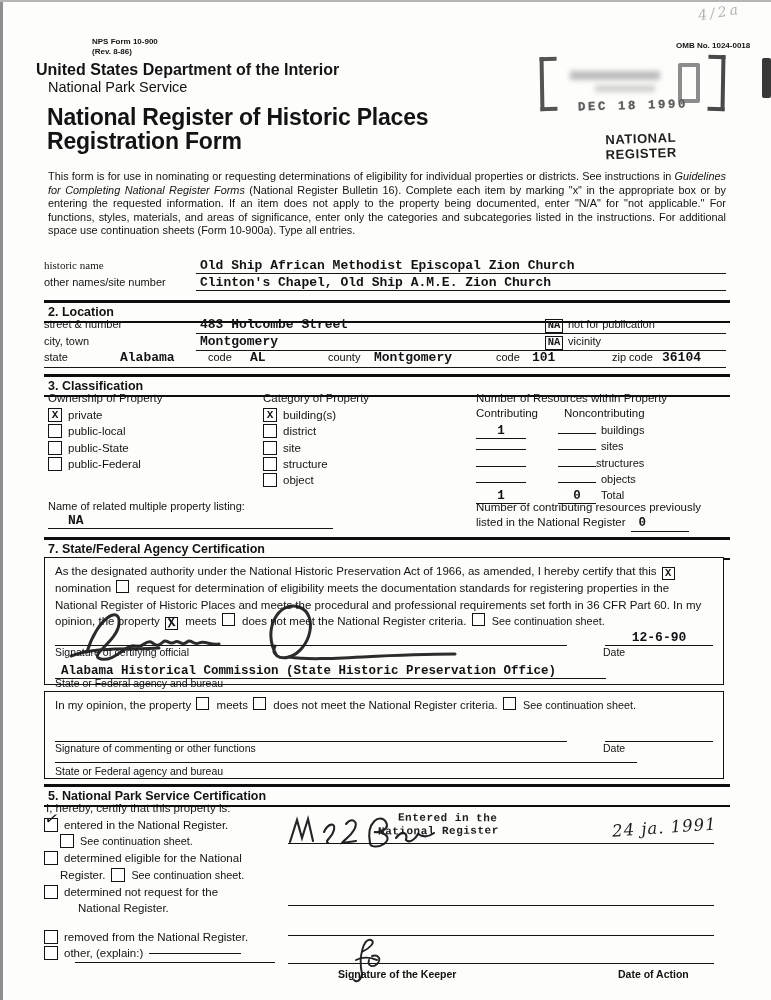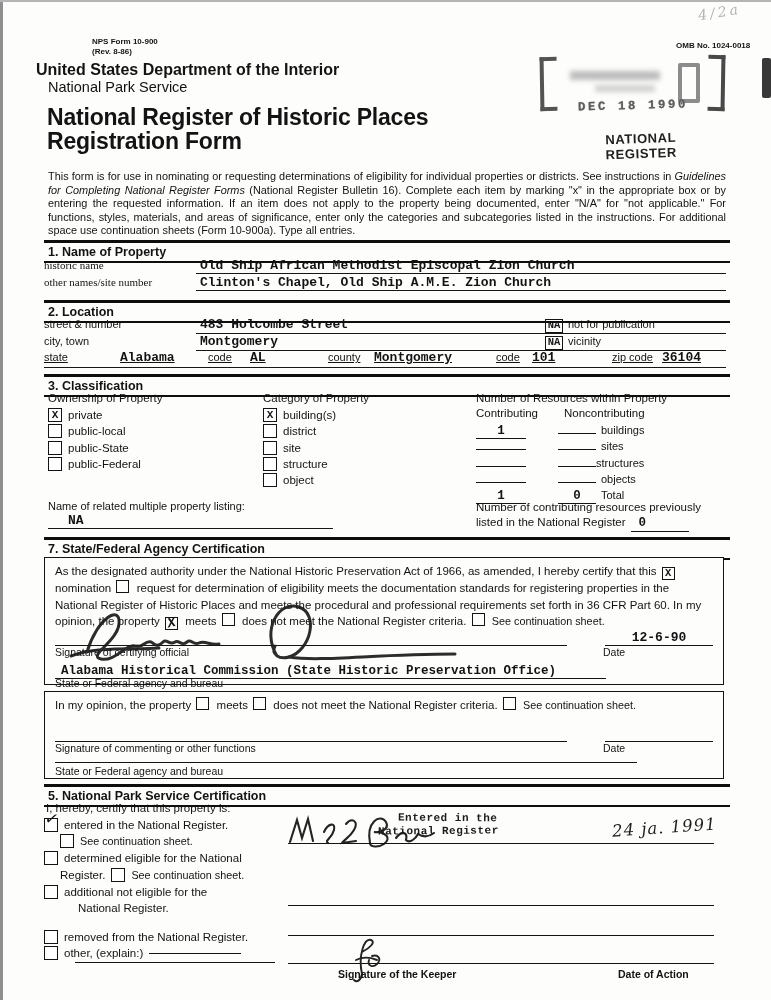--- a/index.html
+++ b/index.html
@@ -9,21 +9,21 @@
   .tiny{font-size:8px;font-weight:700;line-height:1.25;margin-left:44px;}
   .lbl{font-size:11px;}
   .slbl{font-size:10.5px;}
   .subh{font-size:11.5px;margin-bottom:3px;}
   .tval{font-family:"Liberation Mono",monospace;font-weight:700;font-size:13px;white-space:nowrap;}
   .tval.sm{font-size:12.5px;}
   .sech{position:absolute;left:44px;width:682px;border-top:3px solid #0e0e0e;border-bottom:2px solid #0e0e0e;
         font-size:12.5px;font-weight:700;padding:2px 0 2px 4px;background:#fdfdfc;}
   .frow{display:flex;align-items:baseline;}
   .vline{flex:1;border-bottom:1.7px solid #161616;display:flex;align-items:baseline;}
-  .rule{border-bottom:1.7px solid #161616;text-decoration:underline;}
+  .rule{border-bottom:1.7px solid #161616;}
   .cb{display:inline-block;width:12px;height:12px;border:1.7px solid #131313;background:#fff;
       position:relative;flex:0 0 auto;text-align:center;}
   .cb .mk{font-family:"Liberation Mono",monospace;font-weight:700;font-size:11px;line-height:12px;display:block;}
   .icb{display:inline-block;width:11px;height:11px;border:1.6px solid #131313;vertical-align:-1px;
        margin:0 4px 0 2px;text-align:center;position:relative;}
   .icb .mk{font-family:"Liberation Mono",monospace;font-weight:700;font-size:10.5px;line-height:11px;display:block;}
   .hx{font-style:italic;transform:rotate(-12deg) scale(1.3);}
   .nabox{display:inline-block;width:16px;height:12px;border:1.5px solid #131313;font-family:"Liberation Mono",monospace;
          font-weight:700;font-size:10.5px;line-height:11px;text-align:center;flex:0 0 auto;}
   .optrow{display:flex;align-items:center;gap:6px;font-size:11.5px;height:16.3px;}
@@ -74,30 +74,29 @@
   </div>
   <div class="abs" style="left:586px;top:131px;width:110px;text-align:center;font-size:13px;font-weight:700;line-height:1.16;letter-spacing:.6px;transform:rotate(-2deg);color:#1f1f1f;">
     <div>NATIONAL</div>
     <div>REGISTER</div>
   </div>
 
   <div class="abs" style="left:48px;top:170px;width:678px;font-size:10.9px;line-height:1.24;text-align:justify;">
     <span>This form is for use in nominating or requesting determinations of eligibility for individual properties or districts. See instructions in </span><i>Guidelines for Completing National Register Forms</i><span> (National Register Bulletin 16). Complete each item by marking "x" in the appropriate box or by entering the requested information. If an item does not apply to the property being documented, enter "N/A" for "not applicable." For functions, styles, materials, and areas of significance, enter only the categories and subcategories listed in the instructions. For additional space use continuation sheets (Form 10-900a). Type all entries.</span>
   </div>
 
-  <div class="sech" style="top:240px;">1. Name of Property</div>
   <div class="abs" style="left:44px;top:258px;width:682px;">
     <div class="frow" style="height:17px;">
       <span class="lbl" style="width:152px;flex:0 0 auto;font-family:Liberation Serif, serif;">historic name</span>
       <span class="vline">
           <span class="tval" style="padding-left:4px;">Old Ship African Methodist Episcopal Zion Church</span>
         </span>
     </div>
     <div class="frow" style="height:16px;">
-      <span class="lbl" style="width:152px;flex:0 0 auto;font-family:Liberation Serif, serif;">other names/site number</span>
+      <span class="lbl" style="width:152px;flex:0 0 auto;">other names/site number</span>
       <span class="vline">
           <span class="tval" style="padding-left:4px;">Clinton's Chapel, Old Ship A.M.E. Zion Church</span>
         </span>
     </div>
     <div class="rule" style="margin-top:17px;"></div>
   </div>
 
   <div class="sech" style="top:300px;">2. Location</div>
   <div class="abs" style="left:44px;top:317px;width:682px;">
     <div class="frow" style="height:16.5px;">
@@ -331,21 +330,21 @@
       <span>Register.</span>
       <span class="cb">
           <span class="mk"></span>
         </span>
       <span style="font-size:10.8px;">See continuation sheet.</span>
     </div>
     <div class="optrow" style="height:17.5px;">
       <span class="cb">
           <span class="mk"></span>
         </span>
-      <span>additional not eligible for the</span>
+      <span>determined not request for the</span>
     </div>
     <div class="optrow" style="padding-left:34px;height:15px;">
       <span>National Register.</span>
     </div>
     <div style="height:13px;"></div>
     <div class="optrow">
       <span class="cb">
           <span class="mk"></span>
         </span>
       <span>removed from the National Register.</span>

